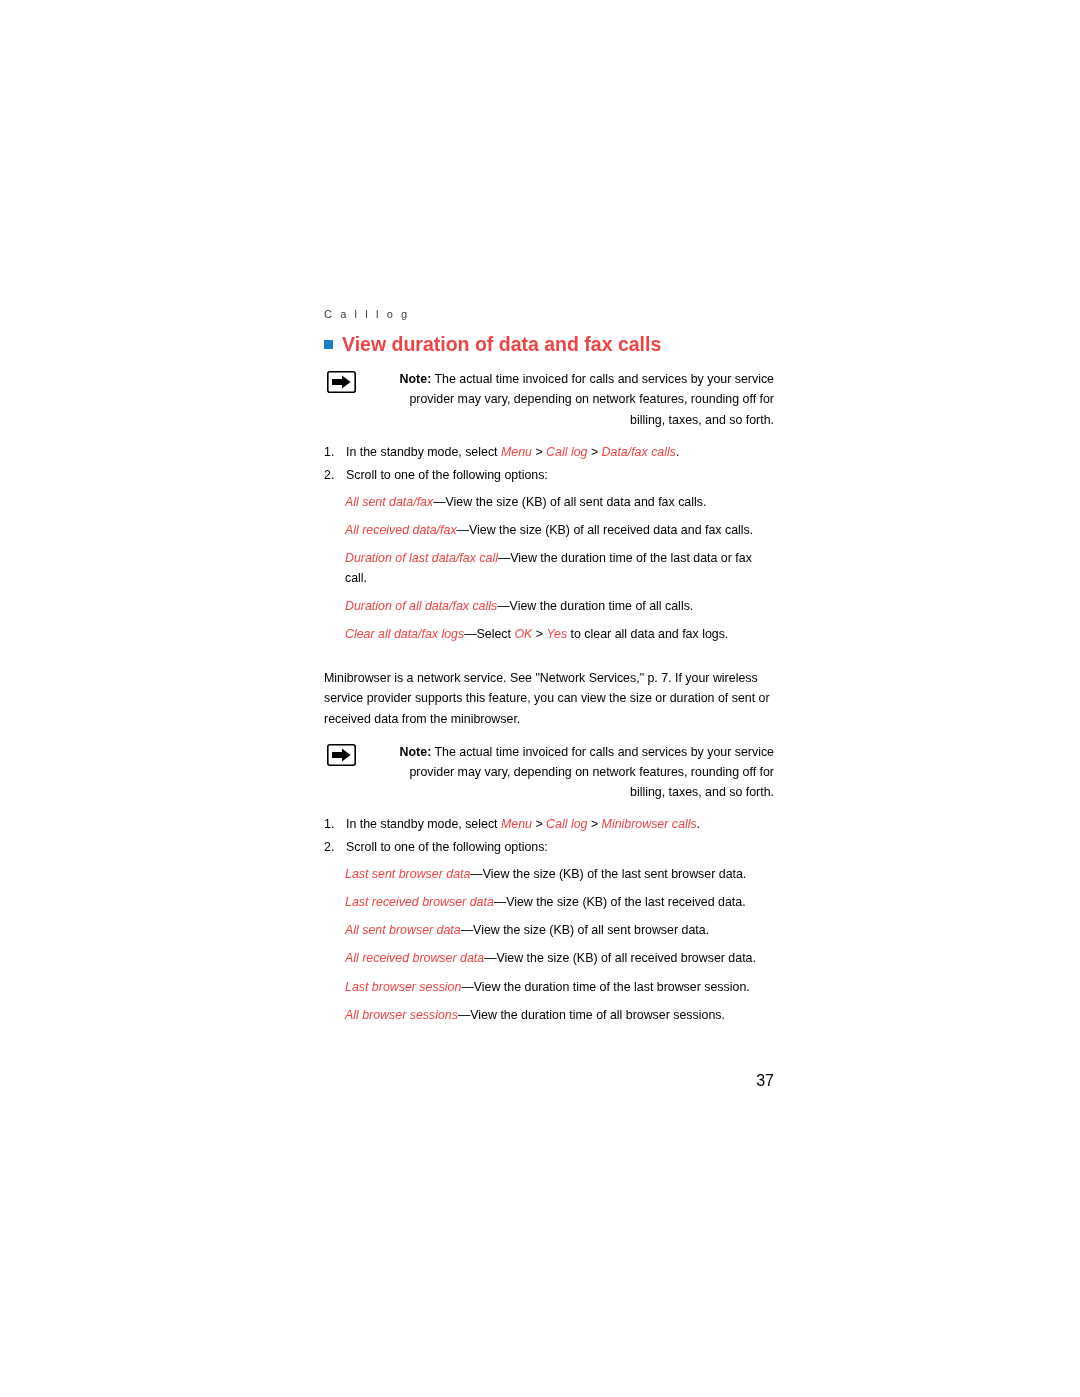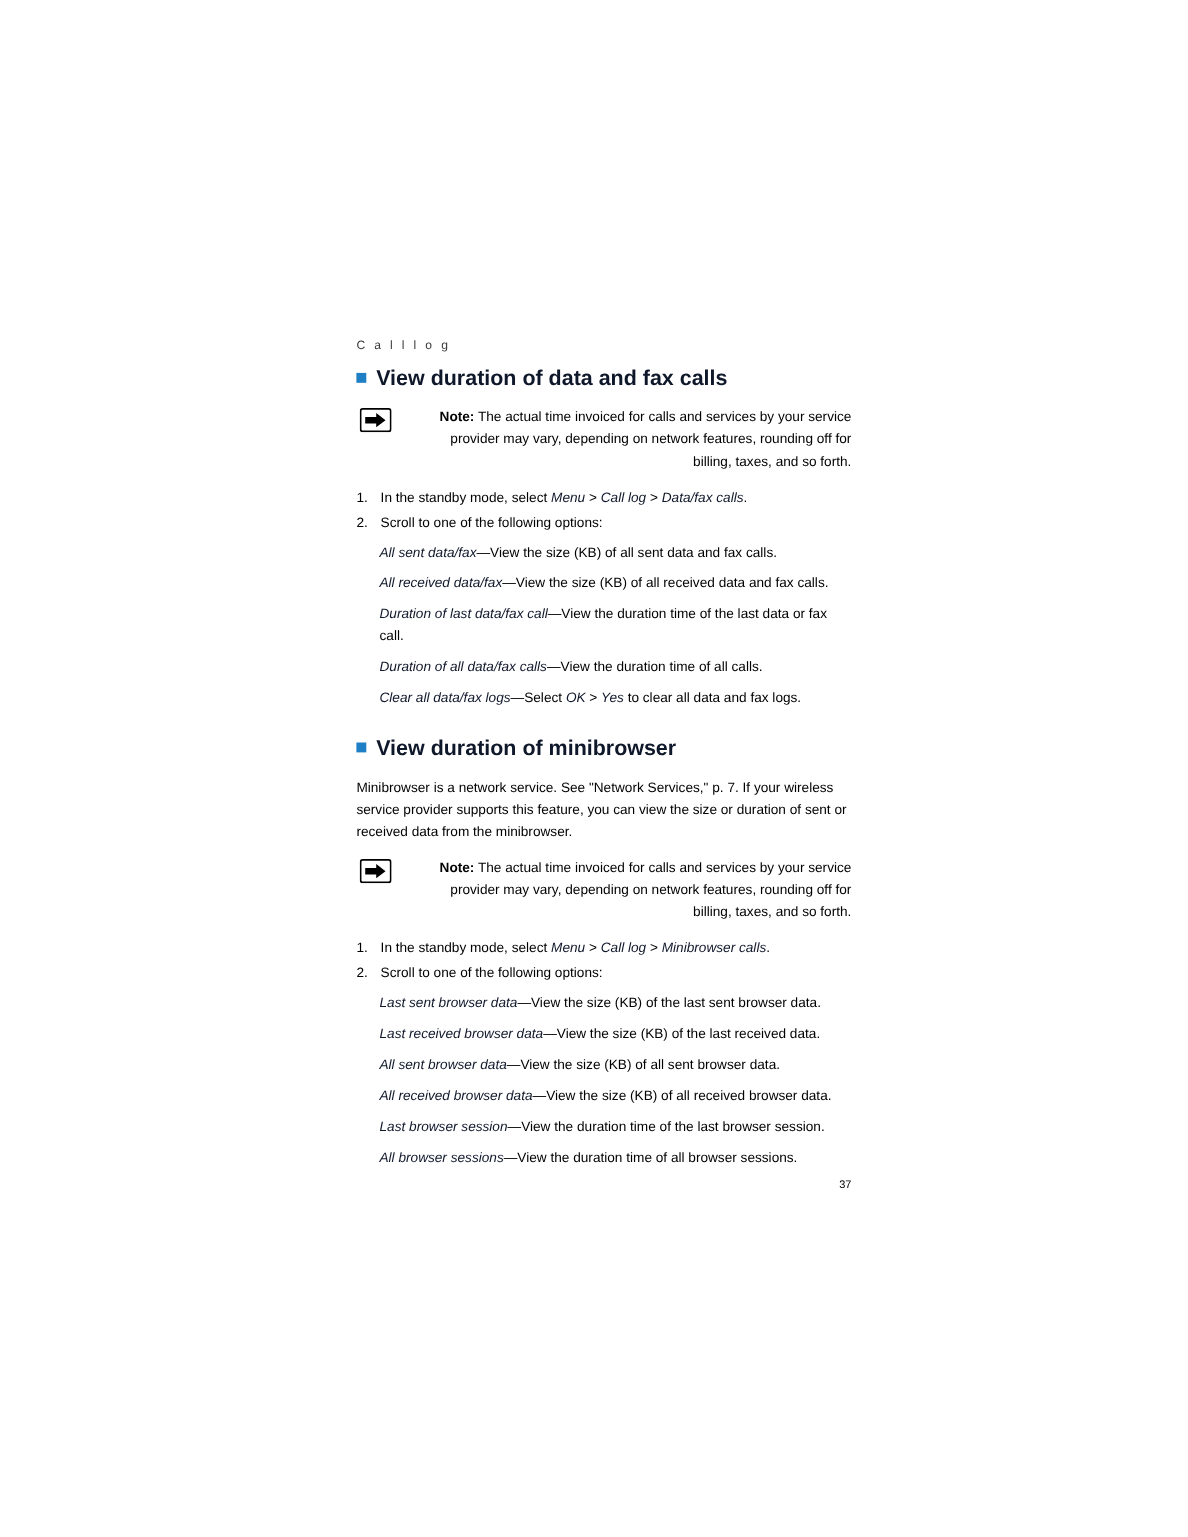--- a/index.html
+++ b/index.html
@@ -34,21 +34,21 @@
   }
   .content {
     position: absolute;
     left: 324px;
     top: 332px;
     width: 450px;
   }
   h2.section {
     font-size: 19.5px;
     font-weight: bold;
-    color: #0f172a;
+    color: #ef4444;
     margin: 0 0 12px 0;
     padding: 0;
     position: relative;
     line-height: 1.3;
     font-family: "Liberation Sans", sans-serif;
   }
   h2.section .bullet {
     display: inline-block;
     width: 9px;
     height: 9px;
@@ -105,29 +105,29 @@
     list-style: none;
   }
   .opt-list li {
     font-size: 12.4px;
     line-height: 1.62;
     padding-left: 21px;
     margin: 0 0 8px 0;
   }
   .it {
     font-style: italic;
-    color: #0f172a;
+    color: #ef4444;
   }
   .pagenum {
     position: absolute;
     left: 324px;
     top: 1072px;
     width: 450px;
     text-align: right;
-    font-size: 10px;
+    font-size: 16px;
     color: #000000;
   }
   .spacer-a { height: 16px; }
 </style>
 </head>
 <body>
 
 <div class="page">
 
   <div class="header">C a l l   l o g</div>
@@ -161,23 +161,20 @@
     <ul class="opt-list">
       <li><span class="it">All sent data/fax</span><span>—View the size (KB) of all sent data and fax calls.</span></li>
       <li><span class="it">All received data/fax</span><span>—View the size (KB) of all received data and fax calls.</span></li>
       <li><span class="it">Duration of last data/fax call</span><span>—View the duration time of the last data or fax call.</span></li>
       <li><span class="it">Duration of all data/fax calls</span><span>—View the duration time of all calls.</span></li>
       <li><span class="it">Clear all data/fax logs</span><span>—Select </span><span class="it">OK</span><span> &gt; </span><span class="it">Yes</span><span> to clear all data and fax logs.</span></li>
     </ul>
 
     <div class="spacer-a"></div>
 
-    <h2 class="section">
-      <span class="bullet"></span><span>View duration of minibrowser</span>
-    </h2>
 
     <p class="body">Minibrowser is a network service. See "Network Services," p. 7. If your wireless service provider supports this feature, you can view the size or duration of sent or received data from the minibrowser.</p>
 
     <div class="note-block">
       <span class="note-icon">
         <svg width="29" height="22" viewBox="0 0 29 22" xmlns="http://www.w3.org/2000/svg">
           <rect x="0.8" y="0.8" width="27.4" height="20.4" rx="2" ry="2" fill="#ffffff" stroke="#000000" stroke-width="1.6"></rect>
           <path d="M5 8 L15 8 L15 4.5 L23.5 11 L15 17.5 L15 14 L5 14 Z" fill="#000000"></path>
         </svg>
       </span>

